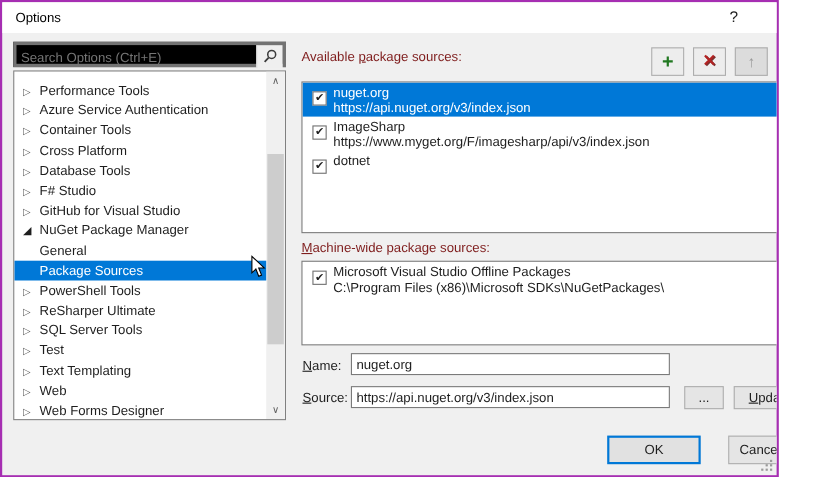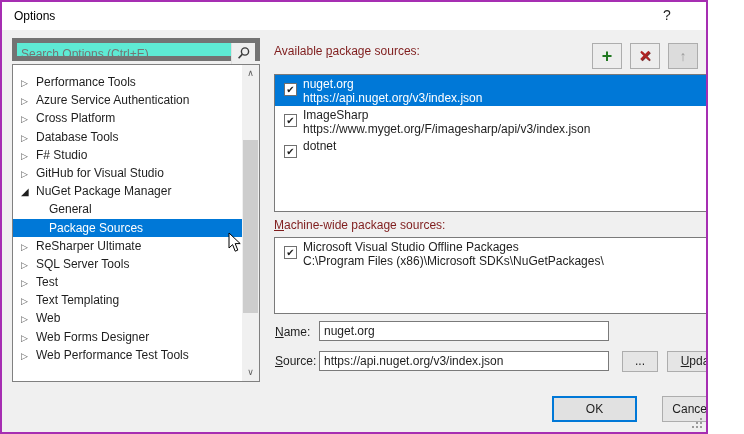--- a/index.html
+++ b/index.html
@@ -12,36 +12,36 @@
   
   .titlebar { position:absolute; left:0; top:0; width:740px; height:28px; background:#ffffff; }
   .title { position:absolute; left:12px; top:7px; color:#000; }
   .winbtn { position:absolute; top:0; width:34px; height:26px; text-align:center;
             line-height:26px; font-size:14px; color:#222; background:transparent; border:none; cursor:default; }
   #help-btn { left:648px; }
   #close-btn { left:696px; font-size:15px; }
 
   
   .searchbox { position:absolute; left:10px; top:36px; width:248px; height:23px;
-               background:#5eead4; border:5px solid #737373; }
+               background:#000000; border:3px solid #737373; }
   .searchbox input { position:absolute; left:4px; top:1px; width:216px; height:19px; border:none;
                outline:none; font-family:"Liberation Sans",sans-serif; font-size:12px; color:#6d6d6d; background:transparent; }
   .search-btn { position:absolute; right:0; top:0; width:24px; height:21px; background:#efefef;
                border:none; border-left:1px solid #e0e0e0; }
   .search-btn svg { position:absolute; left:5px; top:3px; }
 
   
   .tree { position:absolute; left:10px; top:62px; width:248px; height:318px; background:#fff;
           border:1px solid #808080; overflow:hidden; }
   .tree-rows { position:absolute; left:0; top:8px; width:230px; }
   .tree-row { position:relative; height:18.2px; line-height:18.2px; white-space:nowrap; cursor:default; }
   .tree-row .exp { display:inline-block; width:12px; margin-left:8px; font-size:9px; color:#595959; }
   .tree-row .exp.expanded { color:#1e1e1e; font-size:10px; }
   .tree-row .lab { padding-left:3px; }
-  .tree-row.child .lab { padding-left:36px;text-align:center; }
+  .tree-row.child .lab { padding-left:23px;text-align:center; }
   .tree-row.selected { background:#0078d7; }
   .tree-row.selected .lab { color:#fff; }
 
   
   .vscroll { position:absolute; right:0; top:0; width:17px; height:100%; background:#f0f0f0; }
   .vscroll .arrow { position:absolute; left:0; width:17px; height:17px; font-size:9px; color:#606060;
                     text-align:center; line-height:17px; }
   .vscroll .arrow.down { bottom:0; }
   .vscroll .thumb { position:absolute; left:1px; width:15px; background:#cdcdcd; }
 
@@ -122,27 +122,29 @@
           <line x1="5.2" y1="8.4" x2="1.6" y2="12.2" stroke="#3b3b3b" stroke-width="1.6"></line>
         </svg>
       </span>
     </button>
   </div>
 
   <div class="tree">
     <div class="tree-rows" id="tree-rows">
         <div class="tree-row"><span class="exp">▷</span><span class="lab">Performance Tools</span></div>
         <div class="tree-row"><span class="exp">▷</span><span class="lab">Azure Service Authentication</span></div>
+        <div class="tree-row"><span class="exp">▷</span><span class="lab">Container Tools</span></div>
         <div class="tree-row"><span class="exp">▷</span><span class="lab">Cross Platform</span></div>
         <div class="tree-row"><span class="exp">▷</span><span class="lab">Database Tools</span></div>
         <div class="tree-row"><span class="exp">▷</span><span class="lab">F# Studio</span></div>
         <div class="tree-row"><span class="exp">▷</span><span class="lab">GitHub for Visual Studio</span></div>
         <div class="tree-row"><span class="exp expanded">◢</span><span class="lab">NuGet Package Manager</span></div>
         <div class="tree-row child"><span class="lab">General</span></div>
         <div class="tree-row selected child"><span class="lab">Package Sources</span></div>
+        <div class="tree-row"><span class="exp">▷</span><span class="lab">PowerShell Tools</span></div>
         <div class="tree-row"><span class="exp">▷</span><span class="lab">ReSharper Ultimate</span></div>
         <div class="tree-row"><span class="exp">▷</span><span class="lab">SQL Server Tools</span></div>
         <div class="tree-row"><span class="exp">▷</span><span class="lab">Test</span></div>
         <div class="tree-row"><span class="exp">▷</span><span class="lab">Text Templating</span></div>
         <div class="tree-row"><span class="exp">▷</span><span class="lab">Web</span></div>
         <div class="tree-row"><span class="exp">▷</span><span class="lab">Web Forms Designer</span></div>
         <div class="tree-row"><span class="exp">▷</span><span class="lab">Web Performance Test Tools</span></div>
       </div>
     <div class="vscroll">
       <span class="arrow up">∧</span>

